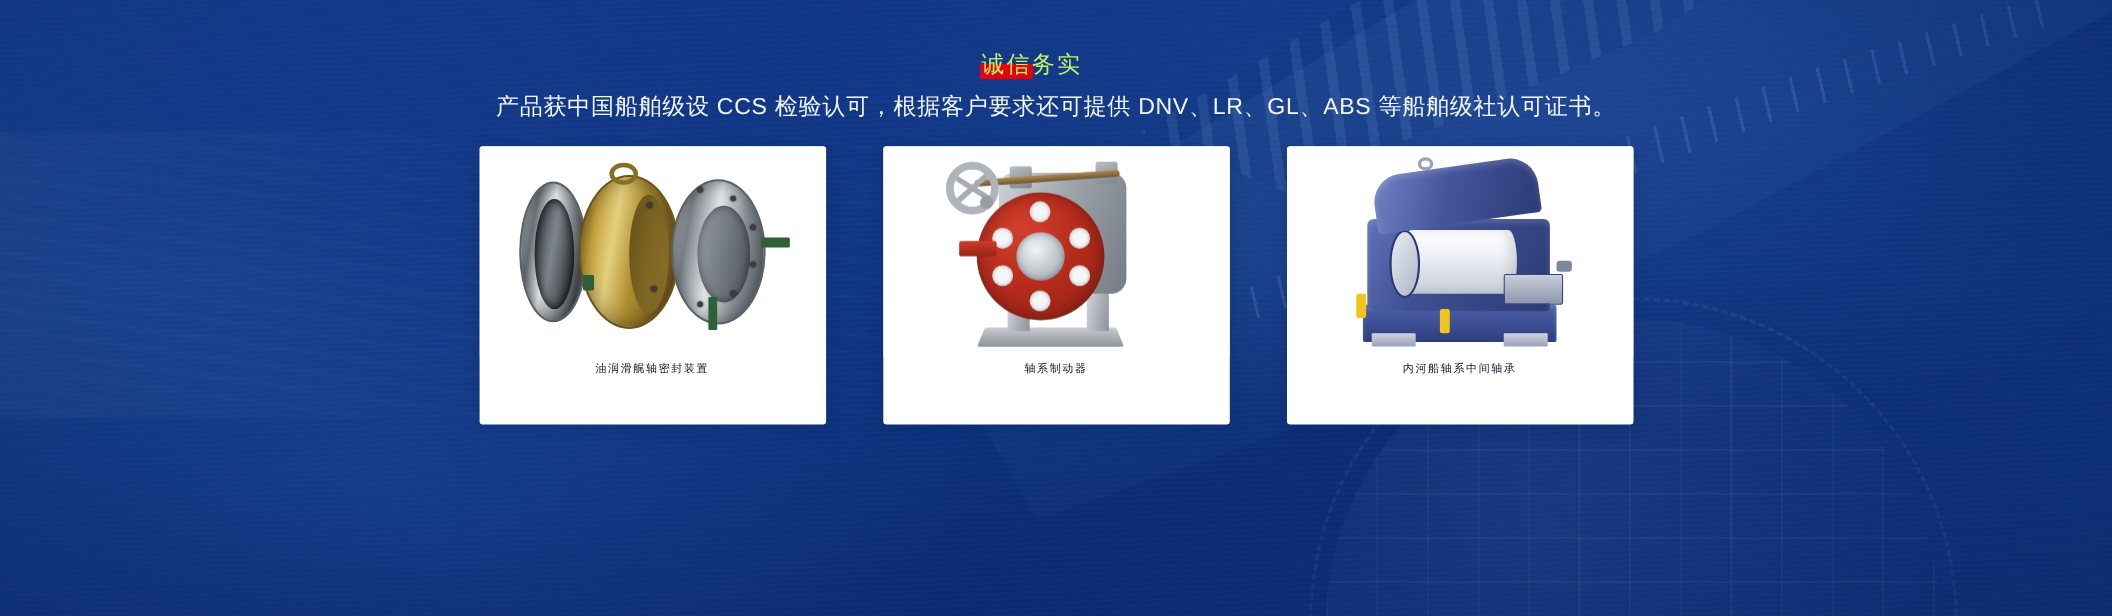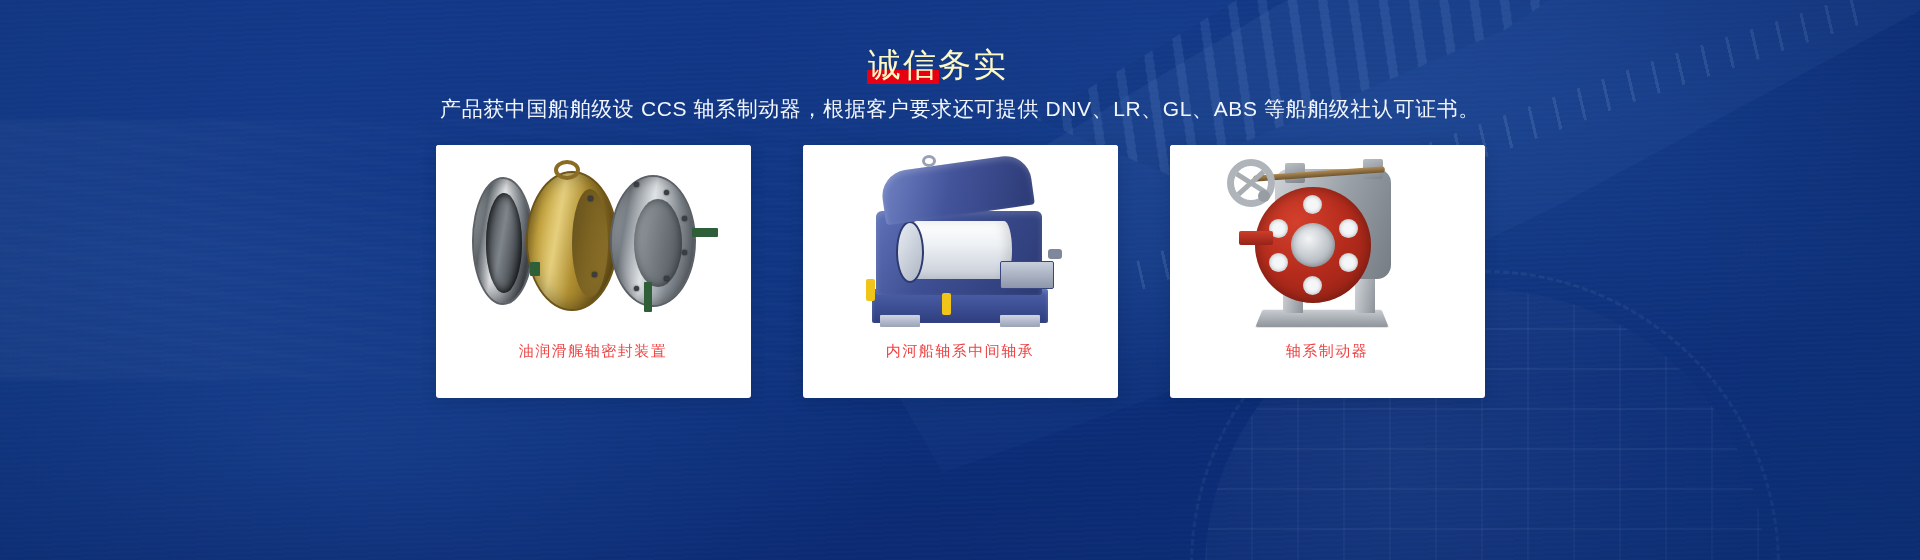--- a/index.html
+++ b/index.html
@@ -112,23 +112,23 @@
   
   .content {
     position:relative;
     z-index:5;
     width:1920px; height:560px;
     display:flex; flex-direction:column; align-items:center;
   }
 
   .tagline {
     margin-top:48px;
-    font-size:33px;
+    font-size:21px;
     line-height:1;
-    color:#fef9c3;
+    color:#bef264;
     letter-spacing:2px;
     white-space:nowrap;
     display:flex;
     align-items:flex-end;
   }
   .tagline .seg { position:relative; display:inline-block; padding:0 2px; }
   .tagline .hl { position:relative; display:inline-block; }
   .tagline .hl::before {
     content:"";
     position:absolute;
@@ -177,22 +177,22 @@
     box-shadow:0 3px 14px rgba(5,30,70,.22);
     overflow:hidden;
   }
   .card-img {
     width:100%;
     height:192px;
     position:relative;
     background:#ffffff;
   }
   .card-label {
-    font-size:15px;
-    color:#ef4444;
+    font-size:10px;
+    color:#0f172a;
     letter-spacing:1.5px;
     line-height:1;
     margin-top:6px;
   }
 
   
   .p1 { position:absolute; left:50%; top:50%; transform:translate(-50%,-50%) ; width:250px; height:150px; }
   .p1 .ring {
     position:absolute; top:50%; transform:translateY(-50%);
     border-radius:50% / 50%;
@@ -392,21 +392,21 @@
 
     <div class="tagline">
       <span class="seg">
         <span class="hl">诚信</span><span>务实</span>
       </span>
       <span class="gap"></span>
       <span class="gap"></span>
     </div>
 
 
-    <p class="subhead">产品获中国船舶级设 CCS 轴系制动器，根据客户要求还可提供 DNV、LR、GL、ABS 等船舶级社认可证书。</p>
+    <p class="subhead">产品获中国船舶级设 CCS 检验认可，根据客户要求还可提供 DNV、LR、GL、ABS 等船舶级社认可证书。</p>
 
     <div class="cards">
 
       <div class="card">
         <div class="card-img">
           <div class="p1">
             <div class="ring r-steel-l"></div>
             <div class="ring r-brass"></div>
             <div class="ring r-steel-r"></div>
             <div class="lug"></div>
@@ -417,40 +417,20 @@
             <div class="bolt" style="left:196px; top:110px;"></div>
             <div class="bolt" style="left:166px; top:120px;"></div>
             <div class="bolt" style="left:120px; top:30px;"></div>
             <div class="bolt" style="left:124px; top:106px;"></div>
             <div class="green-tab" style="left:224px; top:62px; width:26px; height:9px;"></div>
             <div class="green-tab" style="left:176px; top:116px; width:8px; height:30px;"></div>
             <div class="green-tab" style="left:62px; top:96px; width:10px; height:14px;"></div>
           </div>
         </div>
         <div class="card-label">油润滑艉轴密封装置</div>
-      </div>
-
-      <div class="card">
-        <div class="card-img">
-          <div class="p2">
-            <div class="base">
-                <div class="pad-l"></div>
-                <div class="pad-r"></div>
-              </div>
-            <div class="body"></div>
-            <div class="shaft"></div>
-            <div class="cap"></div>
-            <div class="plate"></div>
-            <div class="knob"></div>
-            <div class="yellow1"></div>
-            <div class="yellow2"></div>
-            <div class="ringeye"></div>
-          </div>
-        </div>
-        <div class="card-label">内河船轴系中间轴承</div>
       </div>
 
       <div class="card">
         <div class="card-img">
           <div class="p3">
             <div class="base"></div>
             <div class="col-l"></div>
             <div class="col-r"></div>
             <div class="frame"></div>
             <div class="blk" style="left:64px; top:10px;"></div>
@@ -467,15 +447,35 @@
               <div class="hole" style="left:48px; top:89px;"></div>
               <div class="hole" style="left:14px; top:66px;"></div>
               <div class="hole" style="left:14px; top:32px;"></div>
             </div>
             <div class="lever"></div>
           </div>
         </div>
         <div class="card-label">轴系制动器</div>
       </div>
 
+      <div class="card">
+        <div class="card-img">
+          <div class="p2">
+            <div class="base">
+                <div class="pad-l"></div>
+                <div class="pad-r"></div>
+              </div>
+            <div class="body"></div>
+            <div class="shaft"></div>
+            <div class="cap"></div>
+            <div class="plate"></div>
+            <div class="knob"></div>
+            <div class="yellow1"></div>
+            <div class="yellow2"></div>
+            <div class="ringeye"></div>
+          </div>
+        </div>
+        <div class="card-label">内河船轴系中间轴承</div>
+      </div>
+
     </div>
   </div>
 </div>
 
 </body></html>

